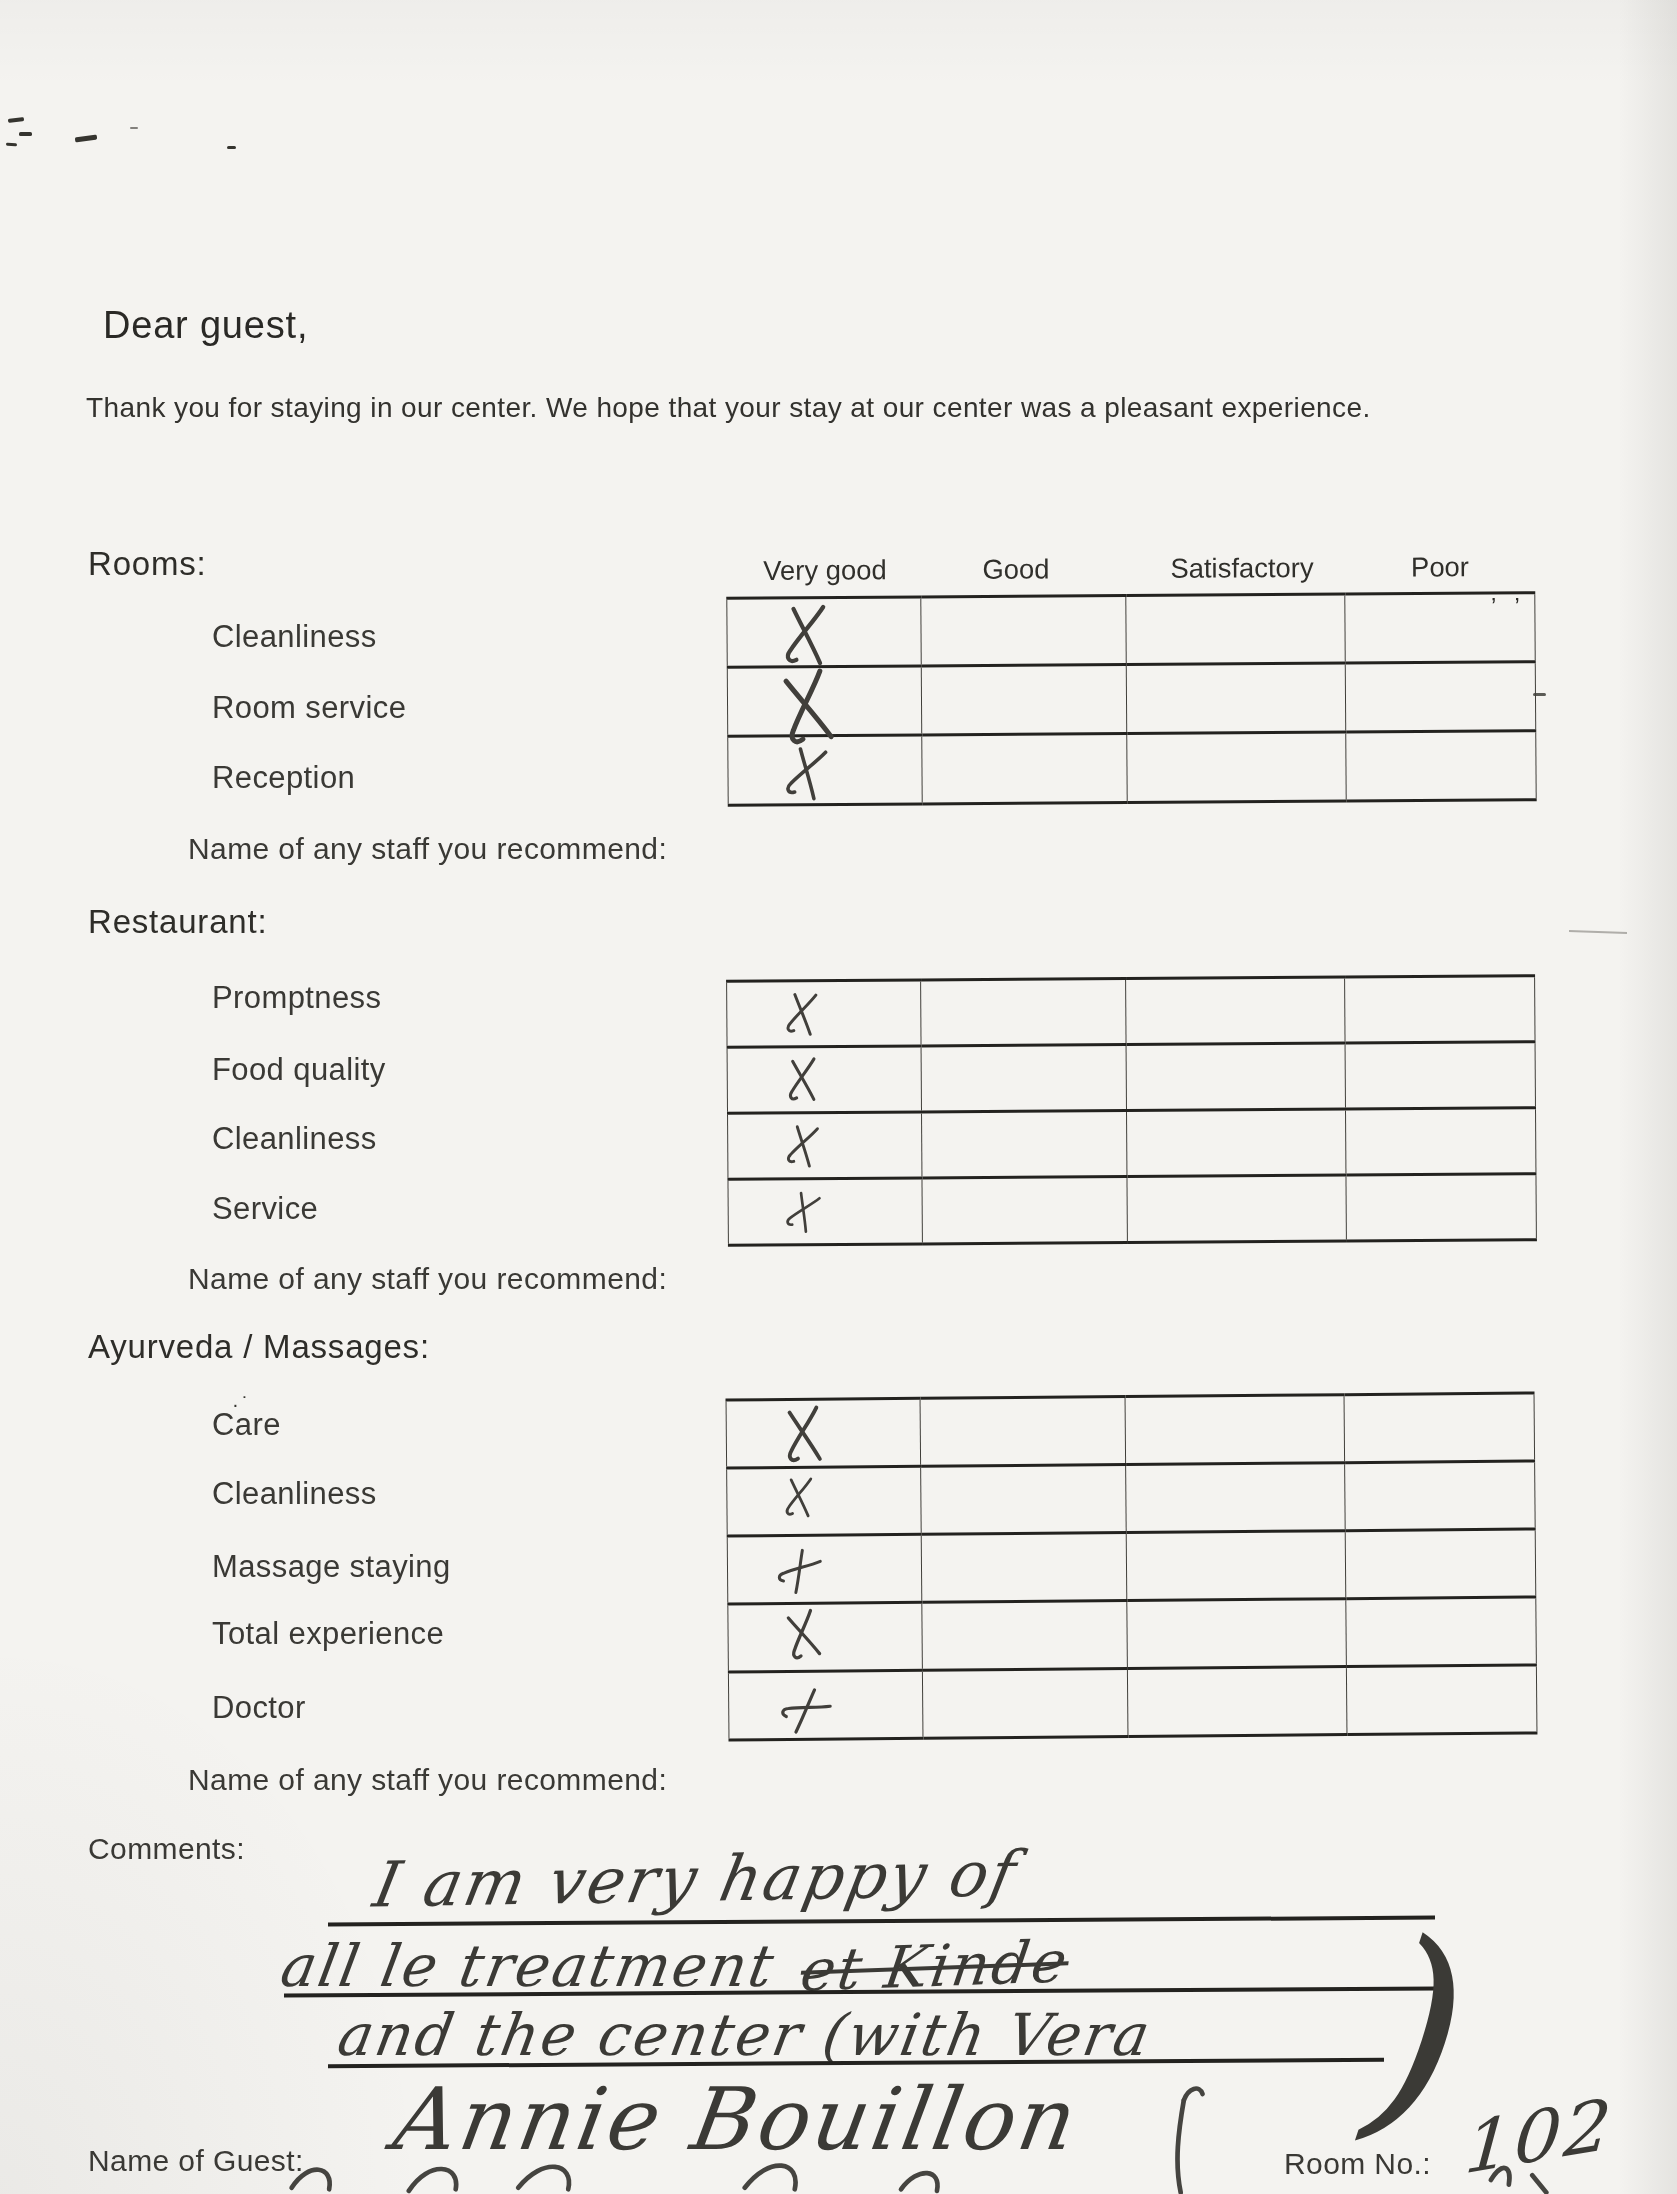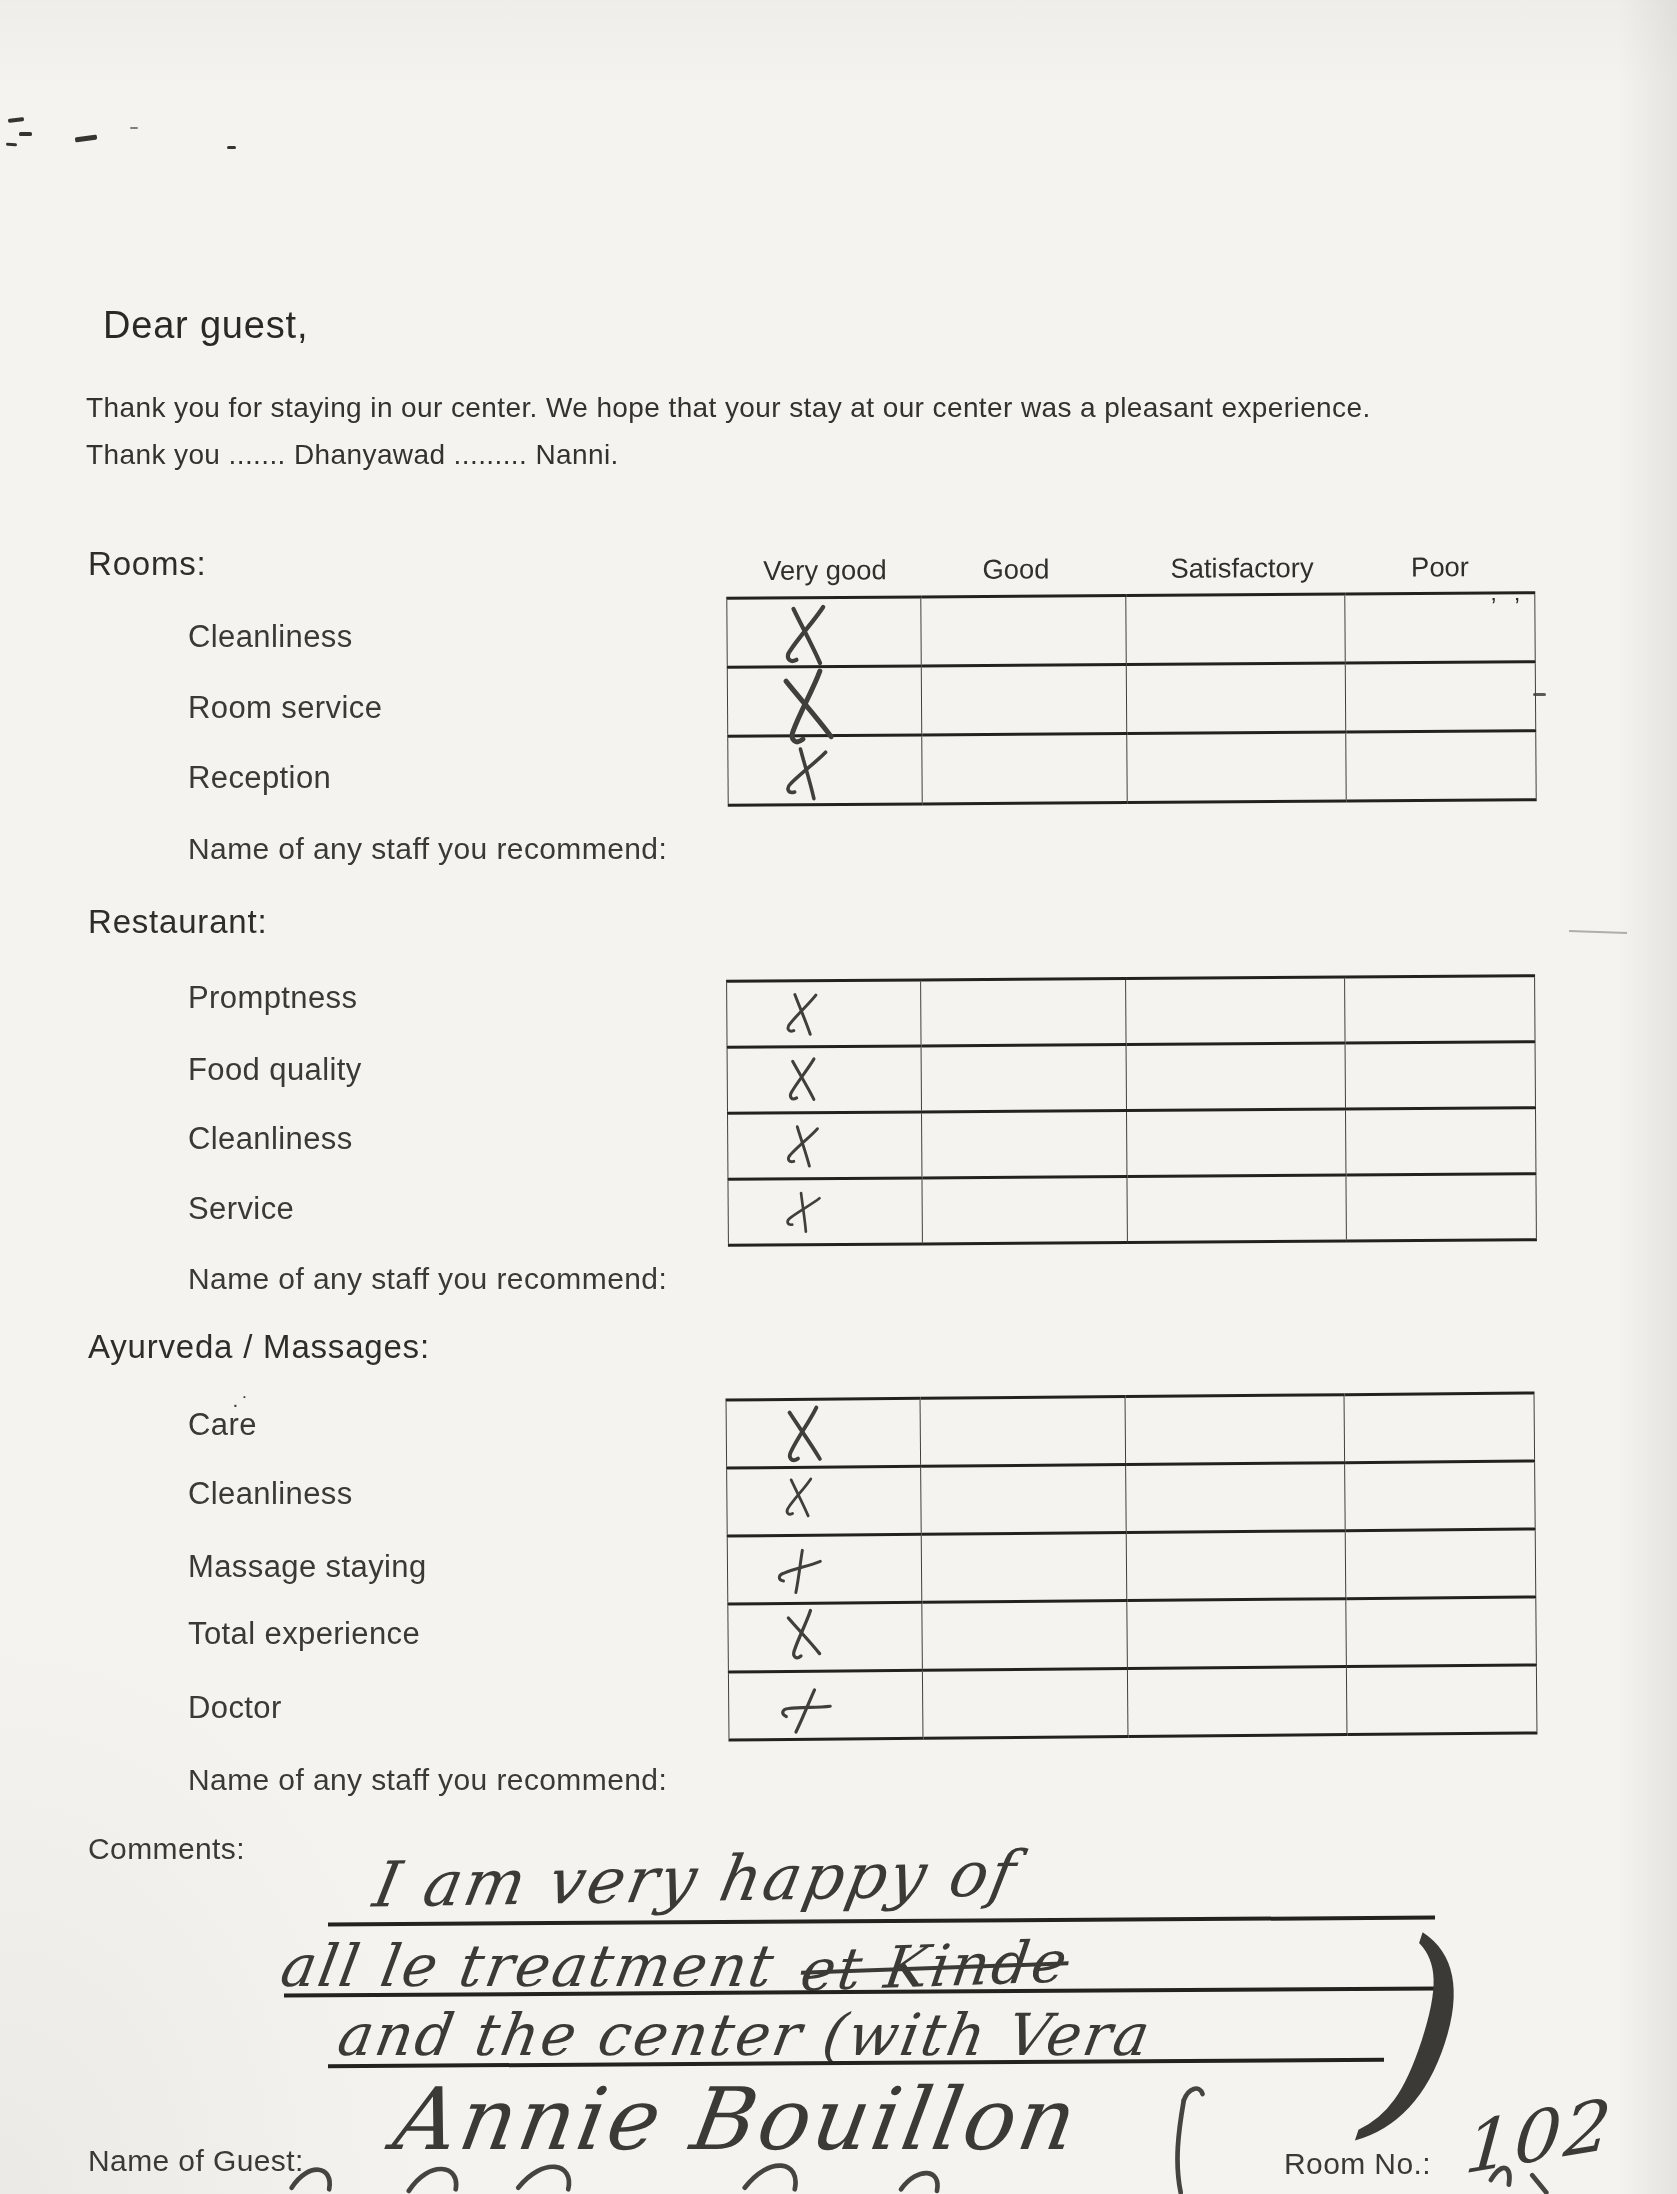--- a/index.html
+++ b/index.html
@@ -14,21 +14,21 @@
   }
   .abs{position:absolute;}
   .title{
     font-family:"DejaVu Serif",serif;font-weight:bold;font-size:69px;
     letter-spacing:1.6px;color:#242320;left:0;width:1575px;top:185px;text-align:center;
     white-space:nowrap;
   }
   .greeting{left:103px;top:304px;font-size:38px;color:#2a2926;letter-spacing:0.8px;}
   .intro{left:86px;top:384px;font-size:28px;line-height:47px;color:#33322e;letter-spacing:0.4px;}
   .seclbl{font-size:33px;color:#2e2d29;letter-spacing:0.8px;}
-  .rowlbl{font-size:31px;color:#3a3935;letter-spacing:0.4px;white-space:nowrap;}
+  .rowlbl{font-size:31px;color:#3a3935;letter-spacing:0.4px;white-space:nowrap;margin-left:24px;}
   .staff{font-size:30px;color:#3a3935;letter-spacing:0.4px;}
   .hdrwrap{left:727px;top:553px;width:807px;height:34px;font-size:27.4px;color:#302f2b;transform:rotate(-0.3deg);}
   .hdrwrap span{position:absolute;transform:translateX(-50%);white-space:nowrap;}
   table.rate{
     position:absolute;width:807px;border-collapse:collapse;table-layout:fixed;
     transform:rotate(-0.4deg);transform-origin:center;
   }
   table.rate td{
     border-left:1.6px solid #403f3a;border-right:1.6px solid #403f3a;
     border-top:3.1px solid #23221f;border-bottom:3.1px solid #23221f;
@@ -78,21 +78,20 @@
   <div class="speck abs" style="left:227px;top:146px;width:8.6px;height:3.1px;"></div>
   <div class="speck abs" style="left:130px;top:127px;width:7.8px;height:2.4px;opacity:.6;"></div>
   <div class="speck abs" style="left:1533px;top:693px;width:12.5px;height:3.1px;opacity:.8;"></div>
   <div class="pencil abs"></div>
   <div class="abs quotes">’ ’</div>
   <div class="abs caredots">·˙</div>
 
   <div class="abs greeting">Dear guest,</div>
   <div class="abs intro">
     <div>Thank you for staying in our center. We hope that your stay at our center was a pleasant experience.</div>
-    <div>Thank you ....... Dhanyawad ......... Nanni.</div>
   </div>
 
   <div class="abs seclbl" style="left:88px;top:545px;">Rooms:</div>
 
   <div class="abs hdrwrap">
     <span style="left:98px;">Very good</span>
     <span style="left:289px;">Good</span>
     <span style="left:515px;">Satisfactory</span>
     <span style="left:713px;">Poor</span>
   </div>

